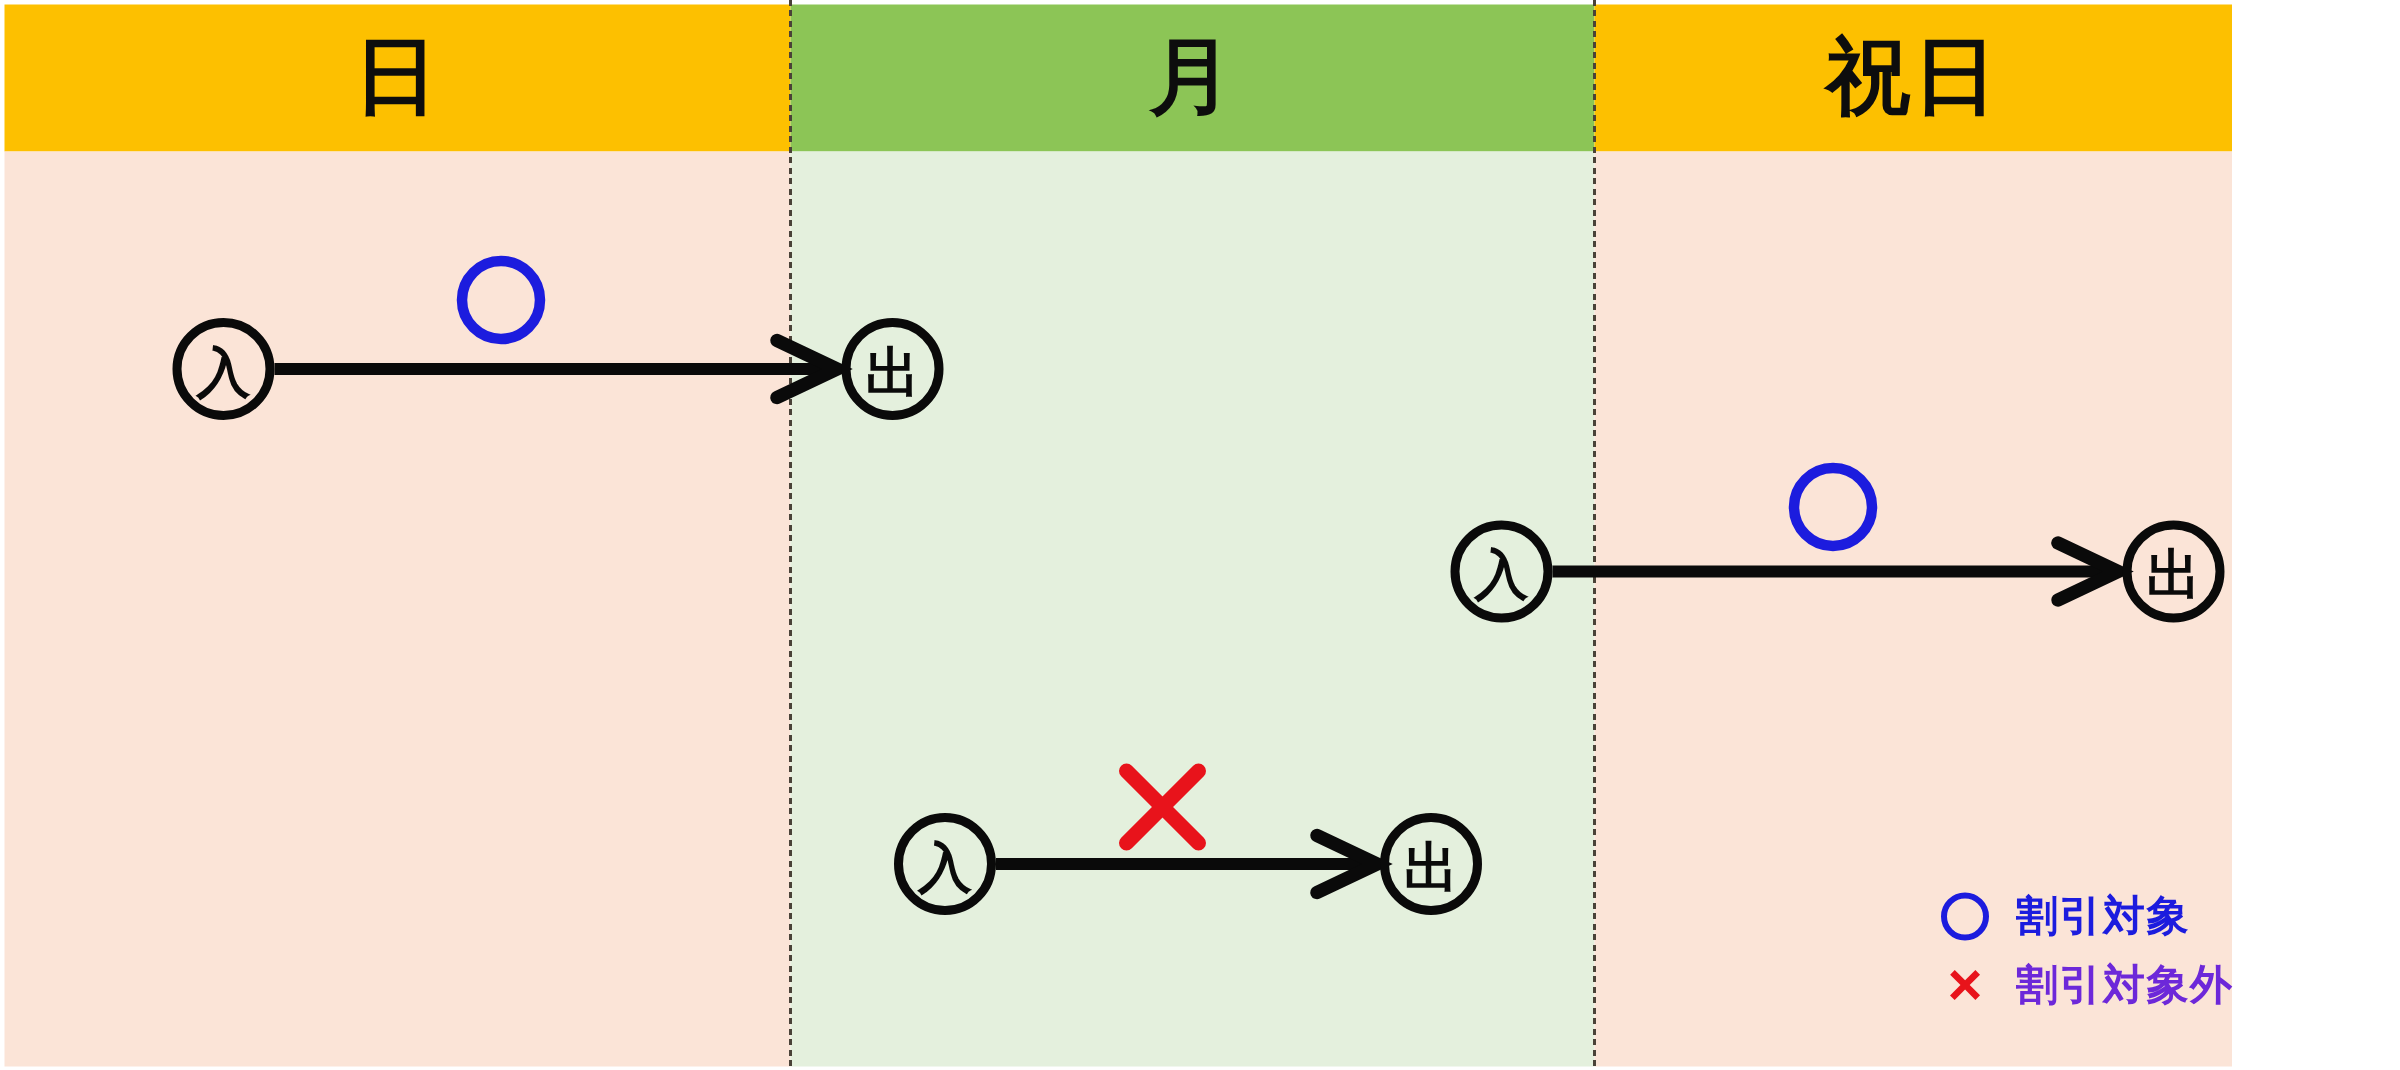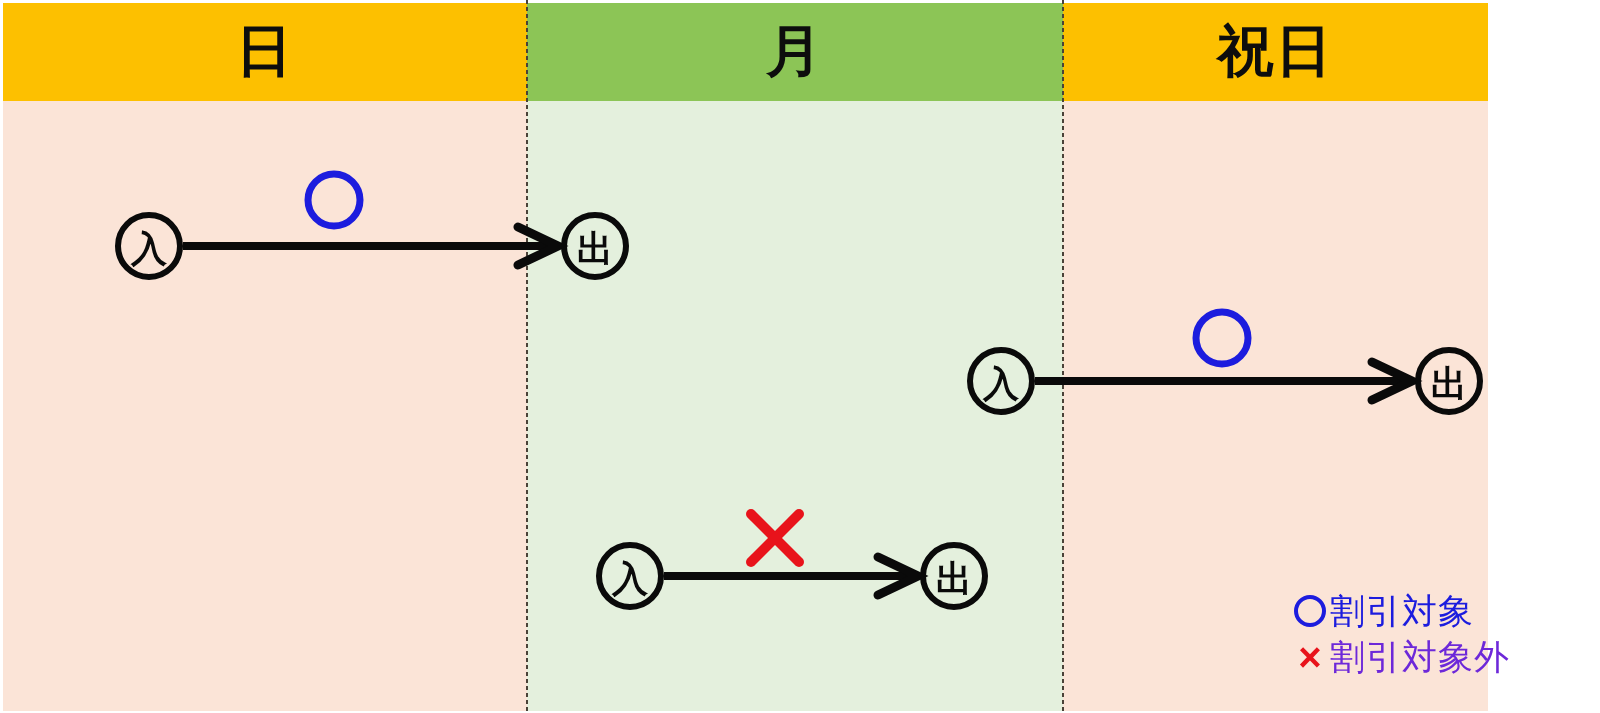--- a/index.html
+++ b/index.html
@@ -118,22 +118,23 @@
     border: 4px solid #1C1CDE;
     border-radius: 50%;
   }
   .legend-x {
     font-size: 40px;
     font-weight: 700;
     color: #E8131B;
     line-height: 1;
   }
   .legend-label {
-    font-size: 35px;
-    font-weight: 400;
+    margin-left: 14px;
+    font-size: 28px;
+    font-weight: 700;
     letter-spacing: 1px;
     white-space: nowrap;
   }
   .legend-label.blue { color: #1C1CDE; }
   .legend-label.red  { color: #6d28d9; }
 </style>
 </head>
 <body>
 
 <div class="canvas">

